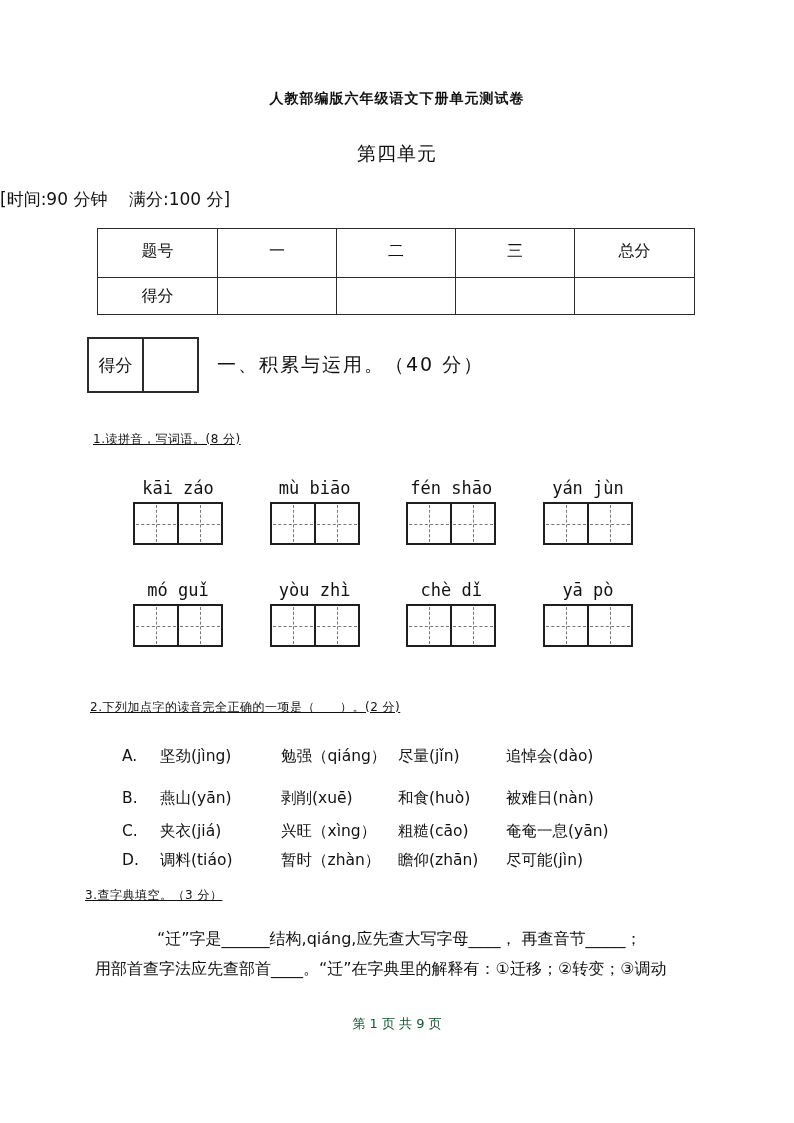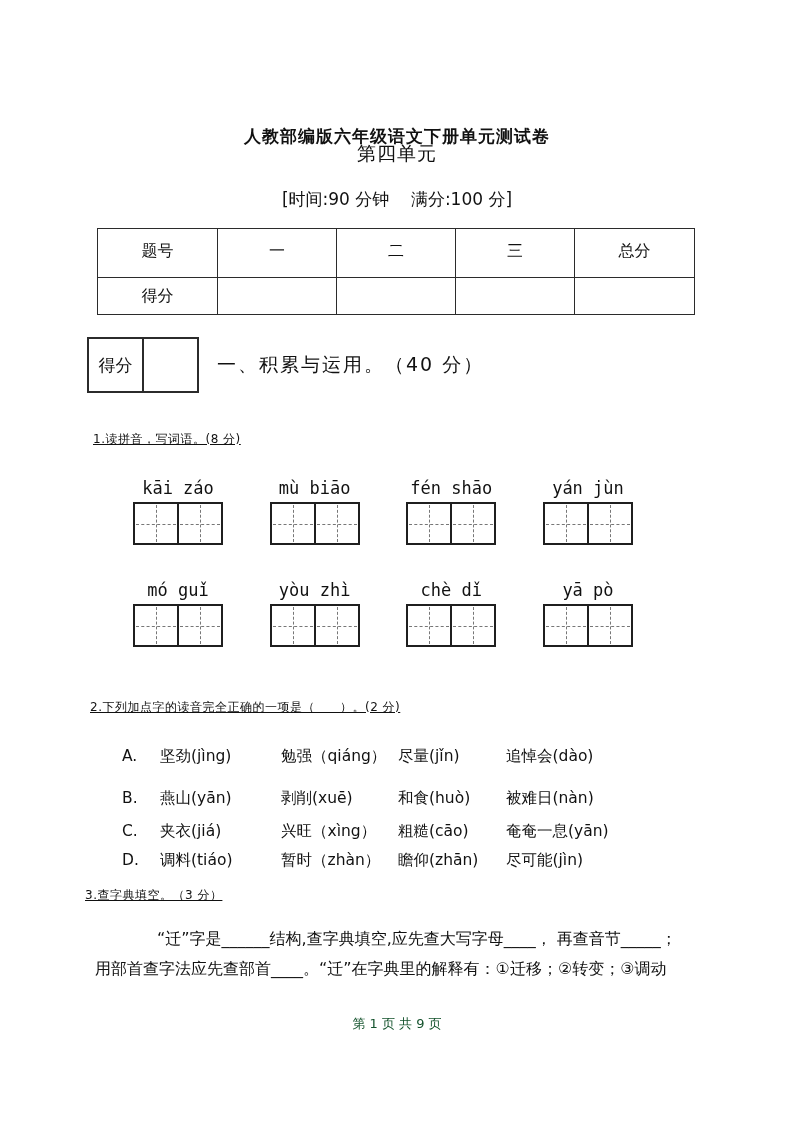--- a/index.html
+++ b/index.html
@@ -7,29 +7,29 @@
     position:relative;
     width:794px;height:1123px;
     margin:0 auto;
     background:#ffffff;
     font-family:"DejaVu Sans","Liberation Sans",sans-serif;
     color:#111;
     overflow:hidden;
   }
   .doc-title{
     position:absolute;top:90px;left:0;width:100%;
-    text-align:center;font-size:17px;font-weight:bold;letter-spacing:1px;margin-top:35px;
+    text-align:center;font-size:14px;font-weight:bold;letter-spacing:1px;
   }
   .doc-subtitle{
     position:absolute;top:141px;left:0;width:100%;
     text-align:center;font-size:19px;font-weight:500;letter-spacing:1px;
   }
   .doc-meta{
     position:absolute;top:188px;left:0;width:100%;
-    text-align:center;font-size:17px;white-space:pre;
+    text-align:left;font-size:17px;white-space:pre;
   }
   table.score-table{
     position:absolute;top:228px;left:97px;
     border-collapse:collapse;table-layout:fixed;
   }
   table.score-table td{
     border:1px solid #2b2b2b;
     height:36px;text-align:center;vertical-align:middle;
     font-size:16px;padding:0;
   }
@@ -231,19 +231,19 @@
       <span>调料(tiáo)</span>
       <span>暂时（zhàn）</span>
       <span>瞻仰(zhān)</span>
       <span>尽可能(jìn)</span>
     </div>
   </div>
 
   <div class="q-title" id="q3-title">3.查字典填空。（3 分）</div>
 
   <div class="q3-body">
-    <div class="q3-line1">“迁”字是______结构,查字典填空,应先查大写字母____， 再查音节_____；</div>
+    <div class="q3-line1">“迁”字是______结构,qiáng,应先查大写字母____， 再查音节_____；</div>
     <div class="q3-line2">用部首查字法应先查部首____。“迁”在字典里的解释有：①迁移；②转变；③调动</div>
   </div>
 
   <div class="footer">第 1 页 共 9 页</div>
 
 </div>
 
 </body></html>

